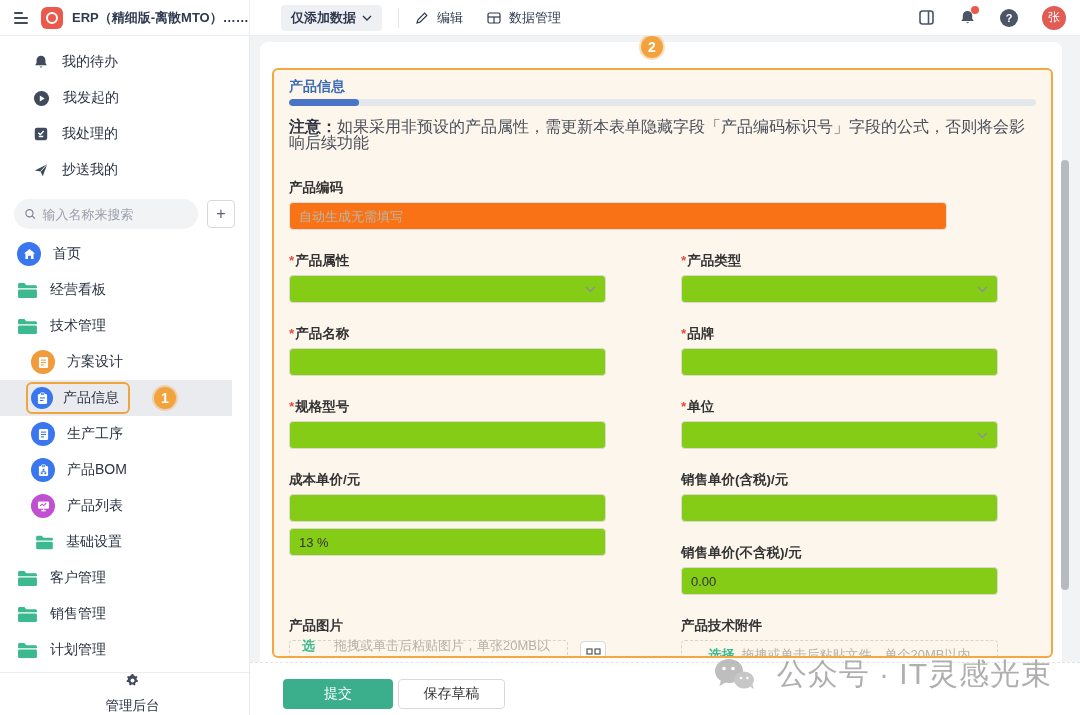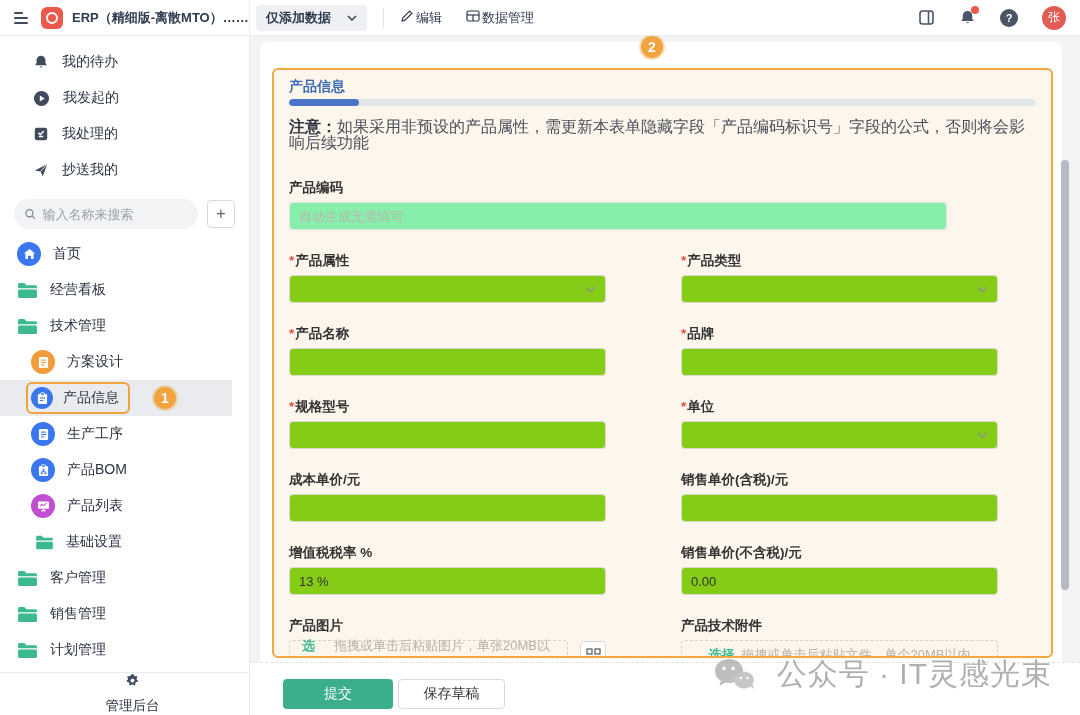--- a/index.html
+++ b/index.html
@@ -10,23 +10,23 @@
   .topbar { position:absolute; top:0; left:0; width:1080px; height:36px; background:#fff; border-bottom:1px solid #ebedf0; display:flex; align-items:center; z-index:20; }
   .tb-left { width:250px; height:100%; display:flex; align-items:center; border-right:1px solid #eceef0; }
   .hamburger { margin-left:14px; display:flex; flex-direction:column; gap:3px; cursor:pointer; }
   .hamburger i { display:block; height:2px; background:#3f4a5c; border-radius:1px; }
   .hamburger i:nth-child(1){ width:9px; }
   .hamburger i:nth-child(2){ width:14px; }
   .hamburger i:nth-child(3){ width:14px; }
   .appicon { width:22px; height:22px; border-radius:6px; background:#e9594c; margin-left:13px; position:relative; flex:none; }
   .appicon::after { content:""; position:absolute; left:5px; top:5px; width:8px; height:8px; border:2px solid #fff; border-radius:50%; }
   .apptitle { margin-left:9px; font-size:13px; font-weight:bold; color:#2f3a50; white-space:nowrap; }
-  .mode-btn { margin-left:6px; background:#eef0f3; border:none; border-radius:4px; height:26px; padding:0 10px; font-size:13px; font-weight:bold; color:#2f3a50; display:flex; align-items:center; gap:16px; cursor:pointer; font-family:inherit; }
+  .mode-btn { margin-left:31px; background:#eef0f3; border:none; border-radius:4px; height:26px; padding:0 10px; font-size:13px; font-weight:bold; color:#2f3a50; display:flex; align-items:center; gap:6px; cursor:pointer; font-family:inherit; }
   .tb-sep { width:1px; height:20px; background:#e3e5e8; margin:0 16px; }
-  .tb-item { display:flex; gap:2px; font-size:13px; color:#2f3a50; margin-right:24px; cursor:pointer; }
+  .tb-item { display:flex; align-items:center; gap:8px; font-size:13px; color:#2f3a50; margin-right:24px; cursor:pointer; }
   .tb-right { margin-left:auto; display:flex; align-items:center; gap:24px; margin-right:14px; }
   .tb-ico { position:relative; display:flex; cursor:pointer; }
   .red-dot { position:absolute; right:-3px; top:-3px; width:8px; height:8px; background:#e9594c; border-radius:50%; }
   .help-circ { width:18px; height:18px; border-radius:50%; background:#4a5568; color:#fff; font-size:11px; font-weight:bold; display:flex; align-items:center; justify-content:center; }
   .avatar { width:24px; height:24px; border-radius:50%; background:#e05c55; color:#fff; font-size:12px; display:flex; align-items:center; justify-content:center; cursor:pointer; }
 
   
   .sidebar { position:absolute; top:36px; left:0; width:250px; height:679px; background:#fff; border-right:1px solid #e9eaec; z-index:10; }
   .side-item { height:36px; display:flex; align-items:center; gap:13px; padding-left:33px; font-size:14px; color:#2b3342; cursor:pointer; }
   .quick { margin-top:8px; }
@@ -56,21 +56,21 @@
   .progress-fill { width:70px; height:7px; background:#4a74c8; border-radius:4px; }
   .notice { margin-top:13px; font-size:16px; color:#4a4f58; line-height:16px; }
   .notice b { color:#2f3440; }
 
   .row { display:flex; gap:75px; }
   .col { width:317px; }
   .flabel { display:block; font-size:13.5px; font-weight:bold; color:#333; line-height:17px; margin-top:22px; }
   .r1 .flabel { margin-top:28px; }
   .req { color:#e34d3f; margin-right:1px; }
   .input, .select-box { margin-top:6px; width:100%; height:28px; border:1px solid #dcd9cf; border-radius:4px; background:#84cc16; font-size:13px; color:#333; padding:0 9px; font-family:inherit; outline:none; }
-  .input.code { width:658px; background:#86efac; border:1px solid #e3e2dd; }
+  .input.code { width:658px; background:#f97316; border:1px solid #e3e2dd; }
   .input.code::placeholder { color:#b9b6ad; }
   .select-box { display:flex; align-items:center; justify-content:flex-end; cursor:pointer; }
   .upload-row { display:flex; align-items:center; margin-top:6px; gap:12px; }
   .upload { height:30px; border:1px dashed #d9d3c3; border-radius:4px; display:flex; align-items:center; gap:7px; font-size:13px; padding:0 12px; cursor:pointer; flex:none; }
   .upload.w1 { width:279px; }
   .upload.w2 { width:317px; justify-content:center; }
   .upload .sel { color:#3cb98e; font-weight:bold; }
   .upload .hint { color:#b5b1a6; }
   .qr-btn { width:28px; height:28px; background:#fff; border:1px solid #d9d9d9; border-radius:4px; display:flex; align-items:center; justify-content:center; cursor:pointer; }
   .clip-label { margin-top:18px; }
@@ -367,21 +367,20 @@
           <input class="input" style="">
         </div>
         <div class="col">
           <label class="flabel">销售单价(含税)/元</label>
           <input class="input" style="">
         </div>
       </div>
 
       <div class="row">
         <div class="col">
-          <label class="flabel">增值税税率 %</label>
           <input class="input" value="13 %" style="">
         </div>
         <div class="col">
           <label class="flabel">销售单价(不含税)/元</label>
           <input class="input" value="0.00" style="">
         </div>
       </div>
 
       <div class="row">
         <div class="col">

